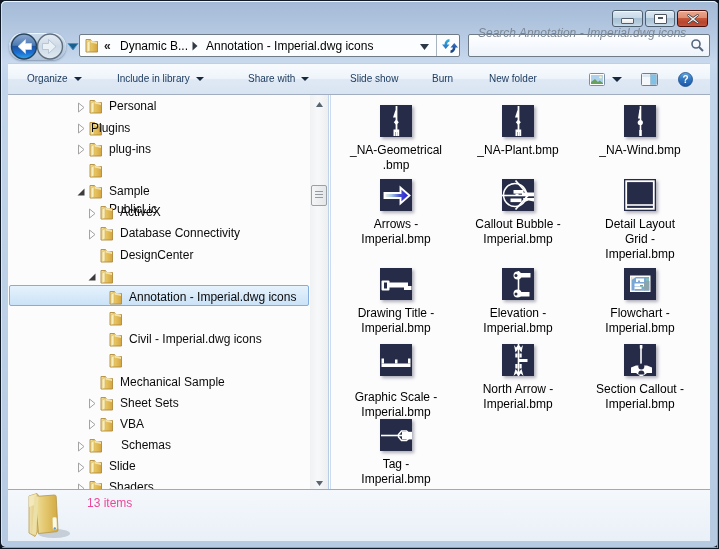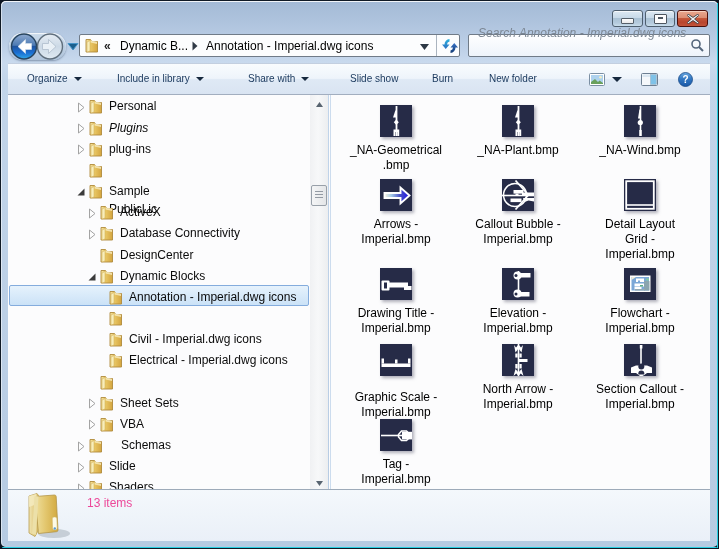--- a/index.html
+++ b/index.html
@@ -182,21 +182,21 @@
 <svg class="abs" style="left:80px;top:3.3px" width="17" height="17" viewBox="0 0 17 17">
       <use href="#treefolder"></use>
     </svg>
 <div class="trow" style="left:101px;top:1.3px;">Personal</div>
 <svg class="abs" style="left:69px;top:28.0px" width="8" height="11" viewBox="0 0 8 11">
       <path d="M1.5 1 L7 5.5 L1.5 10 Z" fill="#fdfdfd" stroke="#a3a3a3" stroke-width="1"></path>
     </svg>
 <svg class="abs" style="left:80px;top:24.5px" width="17" height="17" viewBox="0 0 17 17">
       <use href="#treefolder"></use>
     </svg>
-<div class="trow" style="left:101px;top:22.5px;font-style:italic;">Plugins</div>
+<div class="trow" style="left:83px;top:22.5px;">Plugins</div>
 <svg class="abs" style="left:69px;top:49.1px" width="8" height="11" viewBox="0 0 8 11">
       <path d="M1.5 1 L7 5.5 L1.5 10 Z" fill="#fdfdfd" stroke="#a3a3a3" stroke-width="1"></path>
     </svg>
 <svg class="abs" style="left:80px;top:45.6px" width="17" height="17" viewBox="0 0 17 17">
       <use href="#treefolder"></use>
     </svg>
 <div class="trow" style="left:101px;top:43.6px;">plug-ins</div>
 <svg class="abs" style="left:80px;top:66.8px" width="17" height="17" viewBox="0 0 17 17">
       <use href="#treefolder"></use>
     </svg>
@@ -225,39 +225,38 @@
 <svg class="abs" style="left:91px;top:151.5px" width="17" height="17" viewBox="0 0 17 17">
       <use href="#treefolder"></use>
     </svg>
 <div class="trow" style="left:112px;top:149.5px;">DesignCenter</div>
 <svg class="abs" style="left:79px;top:176.7px" width="10" height="10" viewBox="0 0 10 10">
       <path d="M8.5 1.5 L8.5 8.5 L1.5 8.5 Z" fill="#3b3b3b"></path>
     </svg>
 <svg class="abs" style="left:91px;top:172.7px" width="17" height="17" viewBox="0 0 17 17">
       <use href="#treefolder"></use>
     </svg>
-<div class="trow" style="left:112px;top:170.7px;">Dynamic Blocks</div>
 <svg class="abs" style="left:100px;top:193.8px" width="17" height="17" viewBox="0 0 17 17">
       <use href="#treefolder"></use>
     </svg>
 <div class="trow" style="left:121px;top:191.8px;">Annotation - Imperial.dwg icons</div>
 <svg class="abs" style="left:100px;top:215.0px" width="17" height="17" viewBox="0 0 17 17">
       <use href="#treefolder"></use>
     </svg>
 <svg class="abs" style="left:100px;top:236.2px" width="17" height="17" viewBox="0 0 17 17">
       <use href="#treefolder"></use>
     </svg>
 <div class="trow" style="left:121px;top:234.2px;">Civil - Imperial.dwg icons</div>
 <svg class="abs" style="left:100px;top:257.3px" width="17" height="17" viewBox="0 0 17 17">
       <use href="#treefolder"></use>
     </svg>
-<div class="trow" style="left:121px;top:255.3px;">Electrical - Imperial.dwg icons</div>
 <svg class="abs" style="left:91px;top:278.5px" width="17" height="17" viewBox="0 0 17 17">
       <use href="#treefolder"></use>
     </svg>
+<div class="trow" style="left:112px;top:276.5px;">Mechanical Sample</div>
 <svg class="abs" style="left:80px;top:303.2px" width="8" height="11" viewBox="0 0 8 11">
       <path d="M1.5 1 L7 5.5 L1.5 10 Z" fill="#fdfdfd" stroke="#a3a3a3" stroke-width="1"></path>
     </svg>
 <svg class="abs" style="left:91px;top:299.7px" width="17" height="17" viewBox="0 0 17 17">
       <use href="#treefolder"></use>
     </svg>
 <div class="trow" style="left:112px;top:297.7px;">Sheet Sets</div>
 <svg class="abs" style="left:80px;top:324.4px" width="8" height="11" viewBox="0 0 8 11">
       <path d="M1.5 1 L7 5.5 L1.5 10 Z" fill="#fdfdfd" stroke="#a3a3a3" stroke-width="1"></path>
     </svg>

